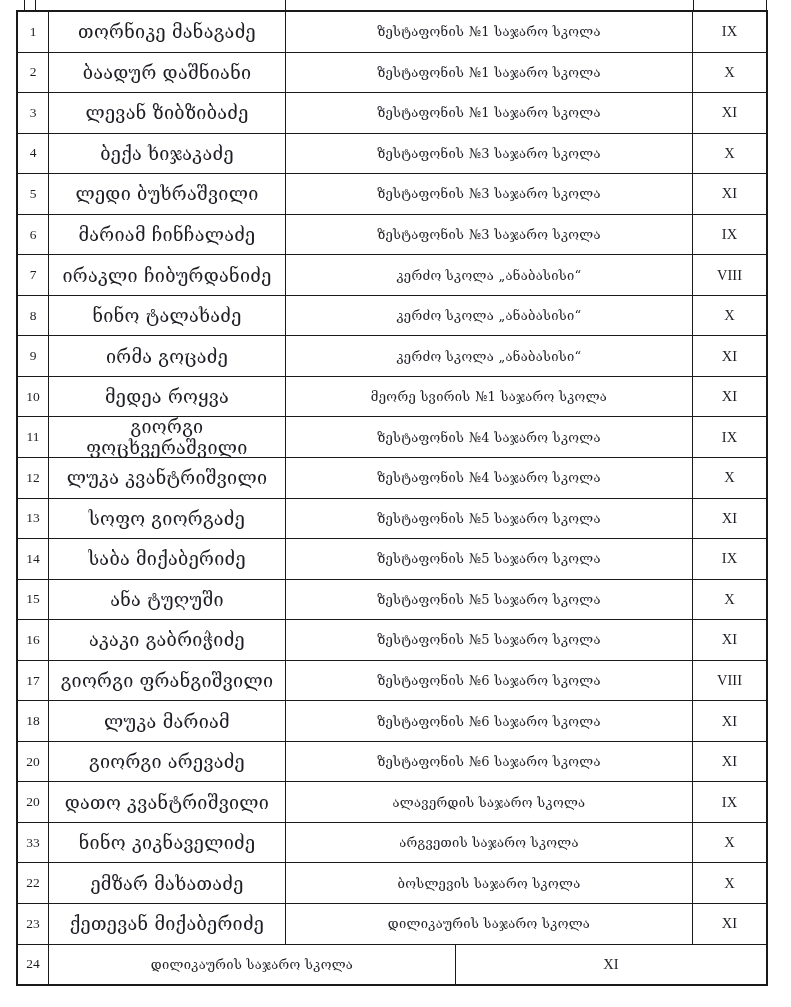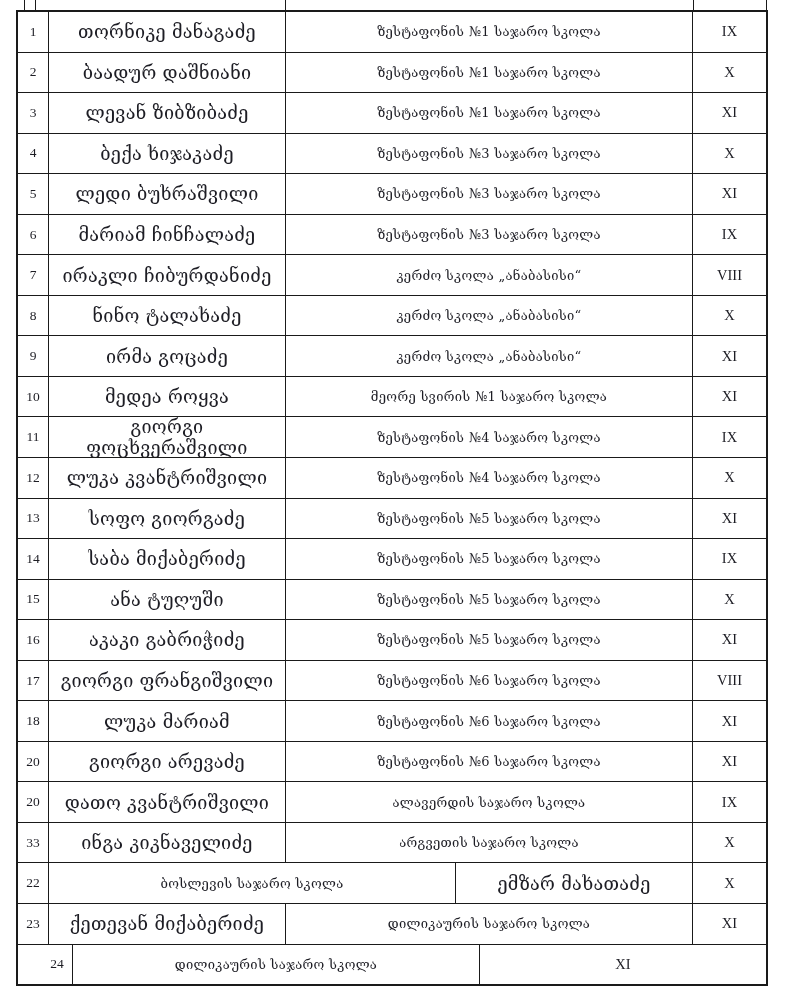--- a/index.html
+++ b/index.html
@@ -37,21 +37,21 @@
     display: flex;
     flex-direction: column;
     background: #ffffff;
   }
   .row {
     flex: 1 1 0;
     display: flex;
     border-bottom: 1px solid #1a1a1a;
     min-height: 0;
   }
-  .row:last-child { border-bottom: none; margin-left: 24px; }
+  .row:last-child { border-bottom: none; }
   .cell {
     display: flex;
     align-items: center;
     justify-content: center;
     text-align: center;
     border-right: 1px solid #1a1a1a;
     box-sizing: border-box;
     overflow: hidden;
     padding: 0 4px;
   }
@@ -206,28 +206,28 @@
     <div class="cell c-grade">XI</div>
   </div>
       <div class="row">
     <div class="cell c-num">20</div>
     <div class="cell c-name">დათო კვანტრიშვილი</div>
     <div class="cell c-school">ალავერდის საჯარო სკოლა</div>
     <div class="cell c-grade">IX</div>
   </div>
       <div class="row">
     <div class="cell c-num">33</div>
-    <div class="cell c-name">ინგა კიკნაველიძე</div>
+    <div class="cell c-name">ნინო კიკნაველიძე</div>
     <div class="cell c-school">არგვეთის საჯარო სკოლა</div>
     <div class="cell c-grade">X</div>
   </div>
       <div class="row">
     <div class="cell c-num">22</div>
+    <div class="cell c-name">ემზარ მახათაძე</div>
     <div class="cell c-school">ბოსლევის საჯარო სკოლა</div>
-    <div class="cell c-name">ემზარ მახათაძე</div>
     <div class="cell c-grade">X</div>
   </div>
       <div class="row">
     <div class="cell c-num">23</div>
     <div class="cell c-name">ქეთევან მიქაბერიძე</div>
     <div class="cell c-school">დილიკაურის საჯარო სკოლა</div>
     <div class="cell c-grade">XI</div>
   </div>
       <div class="row">
     <div class="cell c-num">24</div>

